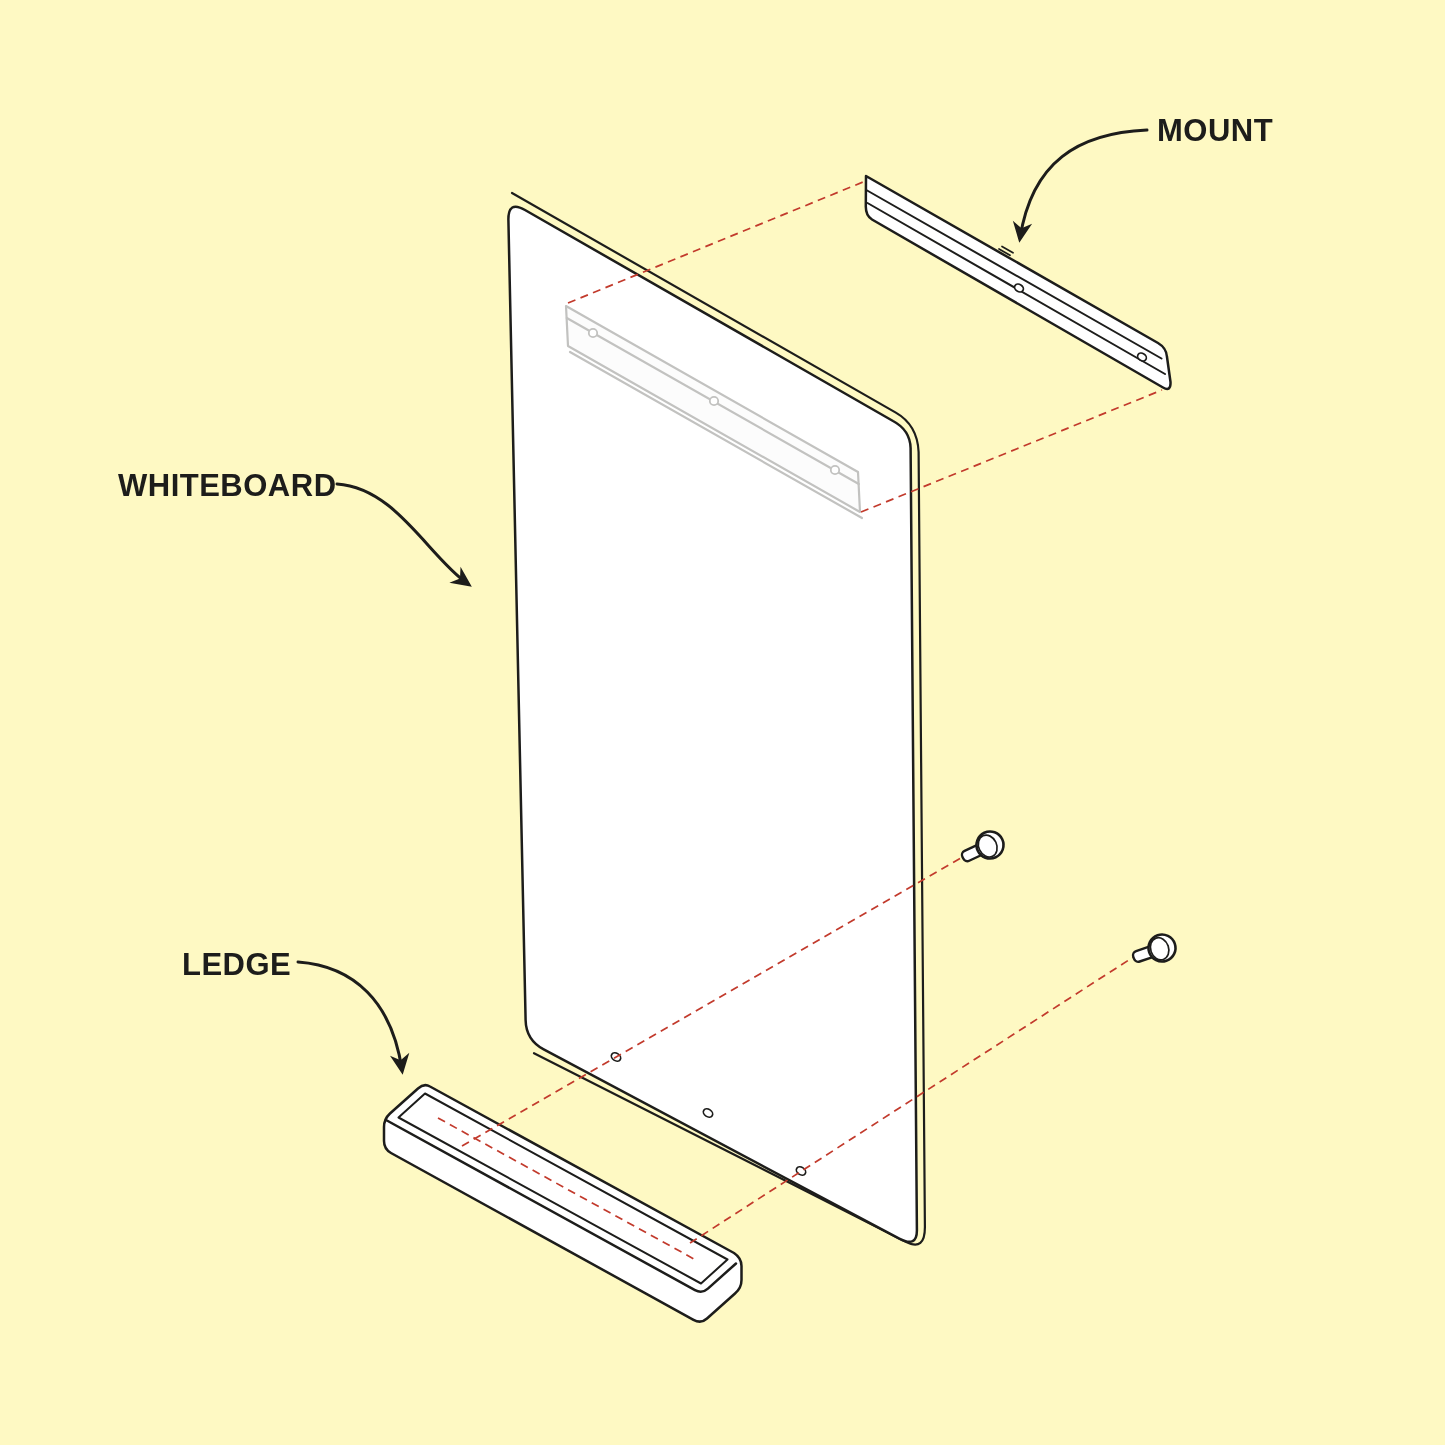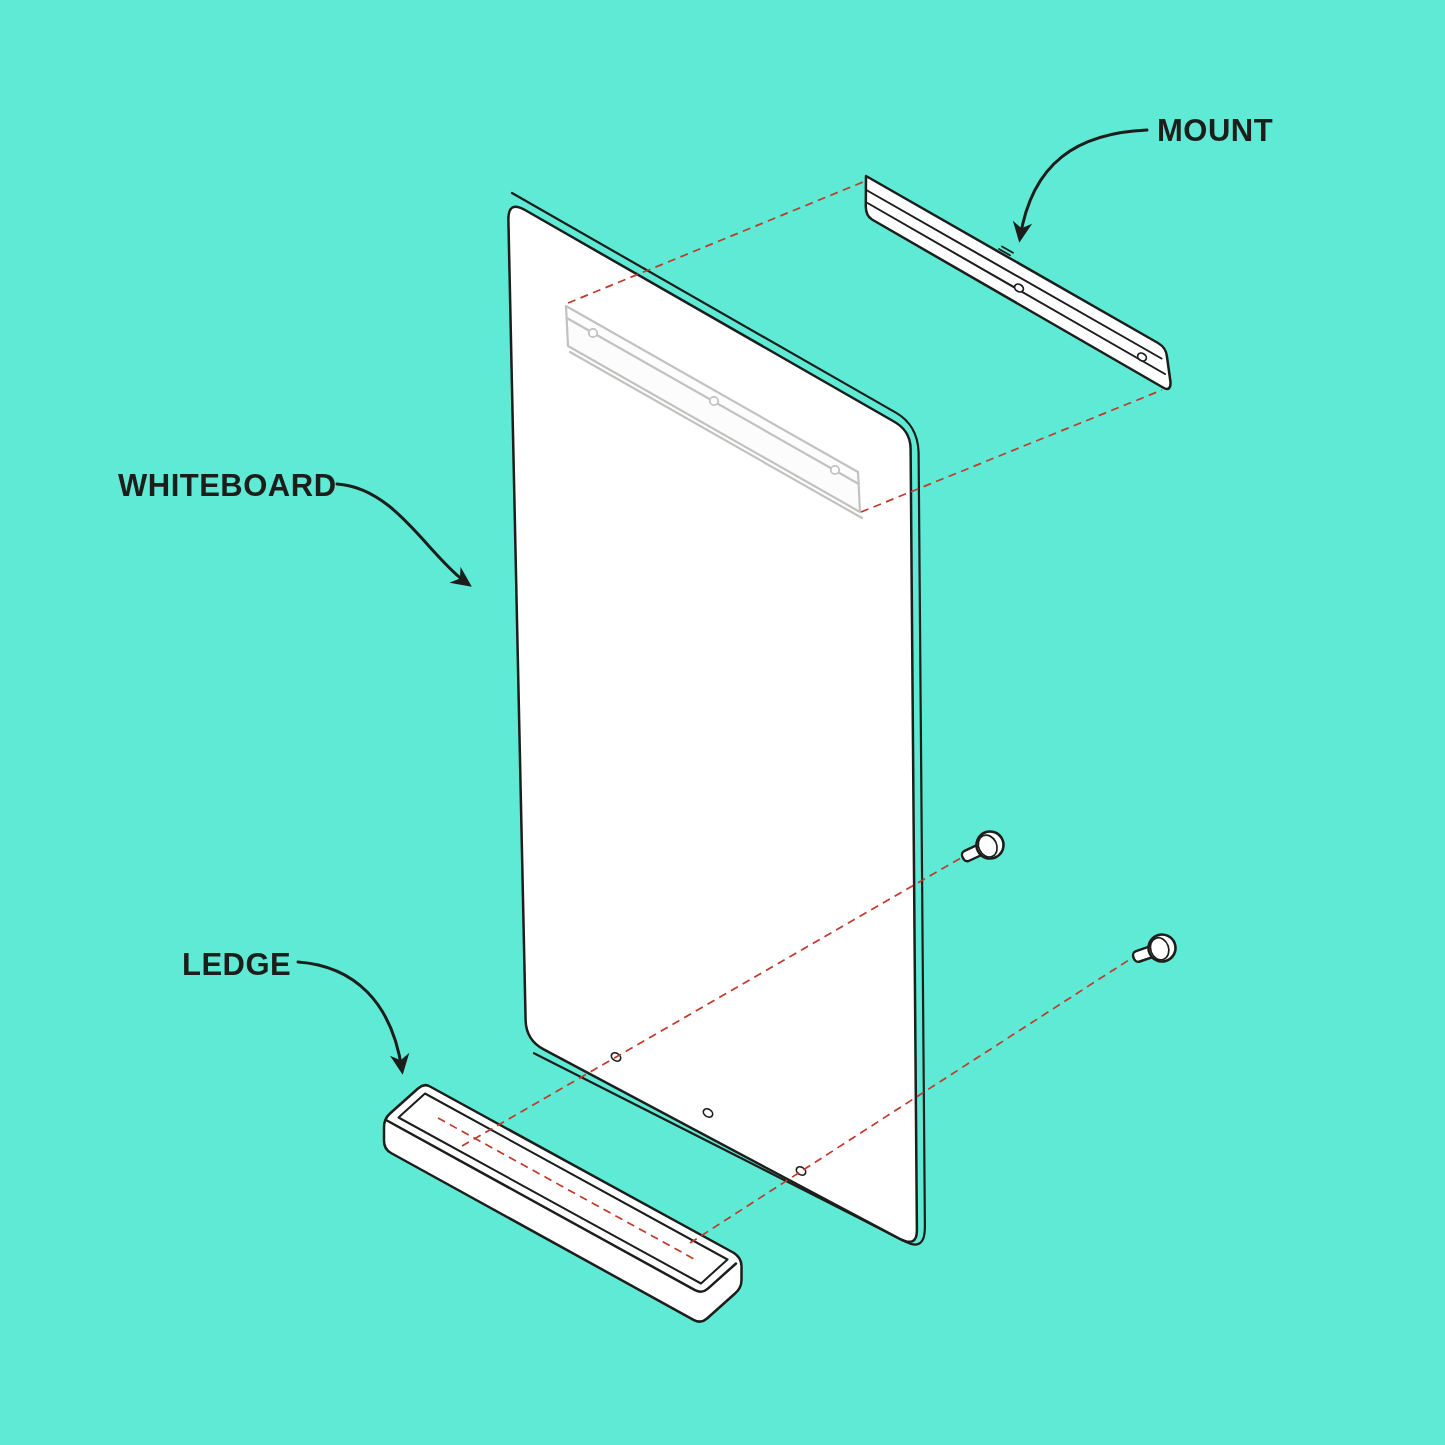--- a/index.html
+++ b/index.html
@@ -1,16 +1,16 @@
 <!DOCTYPE html>
 <html><head>
 <meta charset="utf-8">
 <style>
   html,body{margin:0;padding:0;background:#ffffff;}
-  .stage{position:relative;width:1445px;height:1445px;background:#5eead4;overflow:hidden;}
+  .stage{position:relative;width:1445px;height:1445px;background:#fef9c3;overflow:hidden;}
   svg{position:absolute;inset:0;}
   .label{
     font-family:"Liberation Sans",sans-serif;
     font-weight:700;
     font-size:31px;
     letter-spacing:.5px;
     fill:#1d1d1b;
   }
 </style>
 </head>

